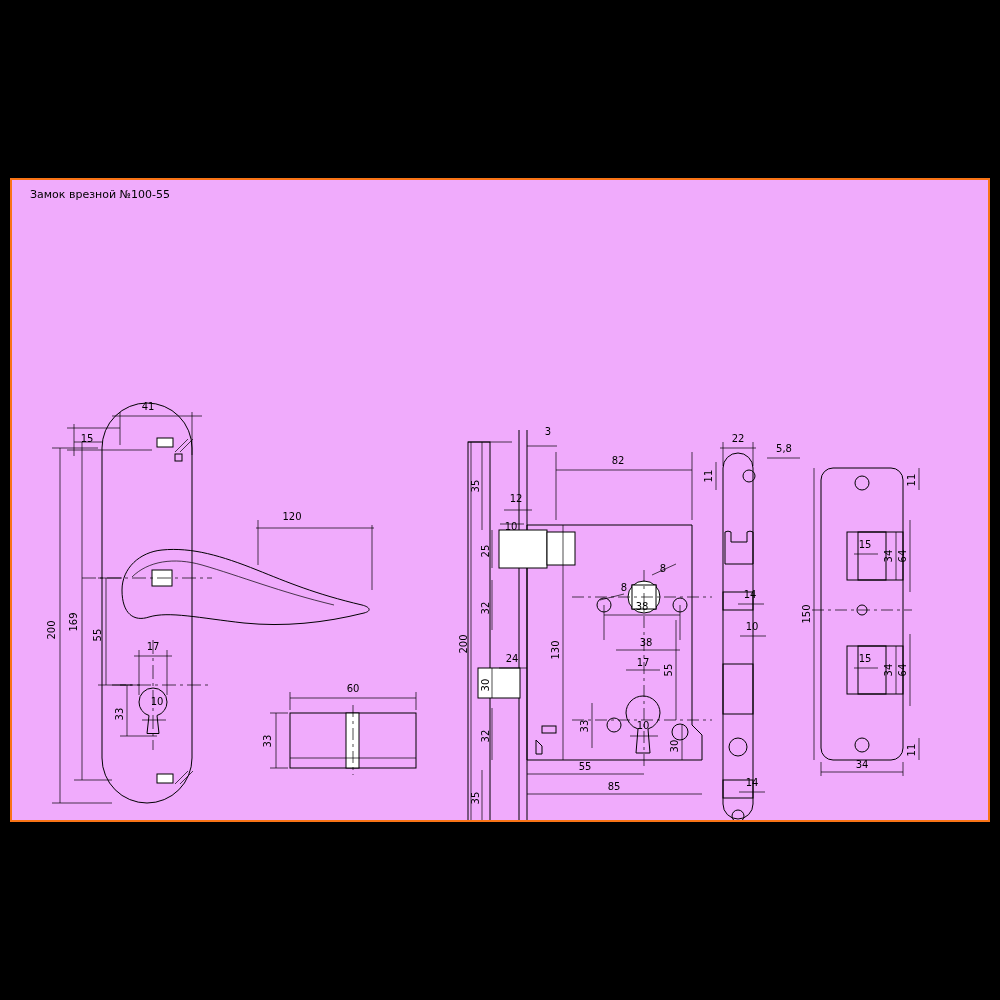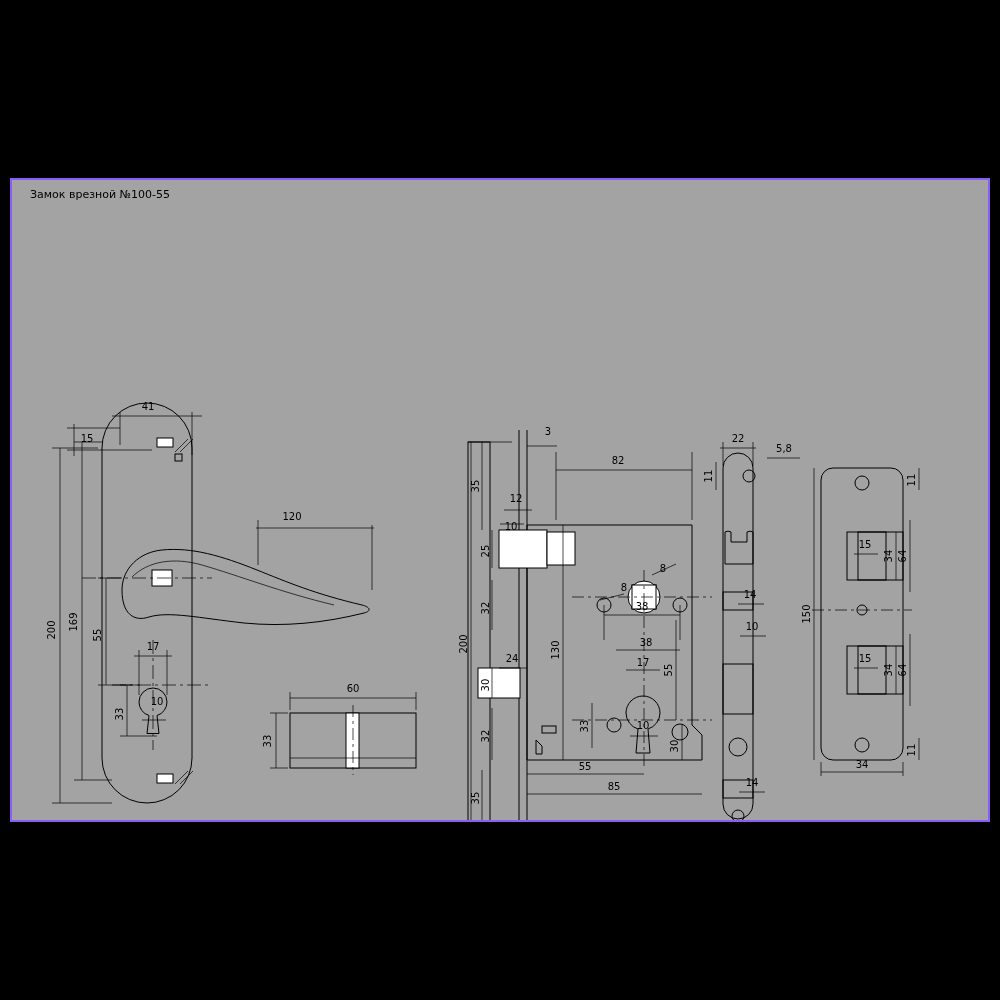--- a/index.html
+++ b/index.html
@@ -1,19 +1,19 @@
 <!DOCTYPE html>
 <html><head>
 <meta charset="utf-8">
 <style>
   html,body{margin:0;padding:0;background:#000;}
   body{width:1000px;height:1000px;overflow:hidden;font-family:"DejaVu Sans",sans-serif;}
   #sheet{
     position:absolute;left:10px;top:178px;width:980px;height:644px;
-    background:#a3a3a3;border:2px solid #8b5cf6;box-sizing:border-box;
+    background:#f0abfc;border:2px solid #f97316;box-sizing:border-box;
   }
   svg{display:block;}
   text{font-family:"DejaVu Sans",sans-serif;fill:#000;}
   .dim{font-size:10px;}
   .lbl{font-size:10px;}
   .ttl{font-size:11px;}
   .ln{stroke:#000;fill:none;stroke-width:1;}
   .thin{stroke:#000;fill:none;stroke-width:0.7;}
   .fillw{fill:#fff;stroke:#000;stroke-width:1;}
 </style>

